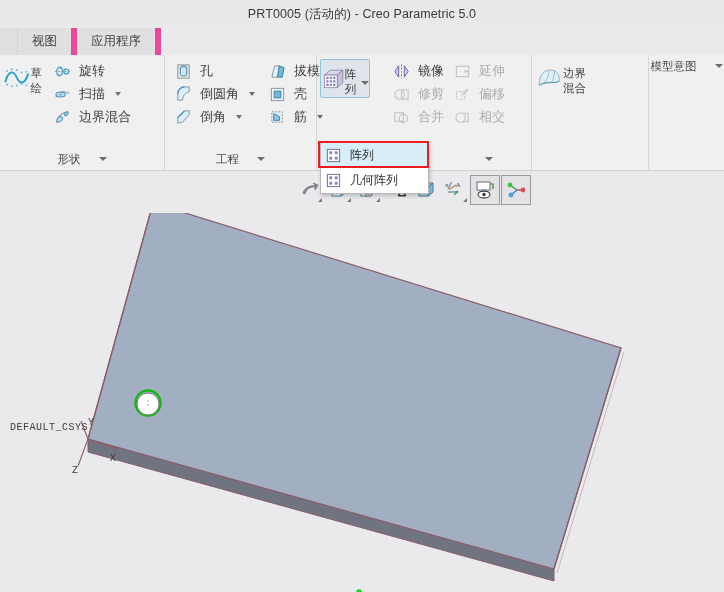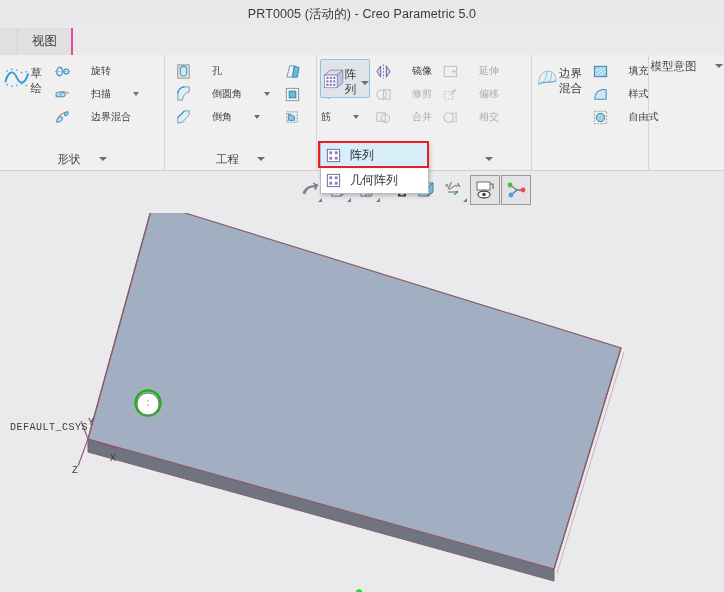--- a/index.html
+++ b/index.html
@@ -23,21 +23,21 @@
   
   .tabstrip {
     position: absolute; left: 0; top: 28px; width: 724px; height: 27px;
     background: #e4e4e6;
     display: flex; align-items: stretch;
   }
   .tabstrip .tabpad { width: 18px; background: #e0e0e2; border-right: 1px solid #d2d2d4; }
   .tab {
     display: flex; align-items: center; justify-content: center;
     padding: 0 14px; font-size: 12.5px; color: #3f3f3f;
-    background: #e0e0e2; border-right: 2px solid #ec4899;
+    background: #e0e0e2; border-right: 6px solid #ec4899;
     cursor: default;
   }
   .tabstrip .tabfill { flex: 1; background: #eaeaec; }
 
   
   .ribbon {
     position: absolute; left: 0; top: 55px; width: 724px; height: 116px;
     background: #f0f0f1;
     border-bottom: 1px solid #cfcfd1;
     display: flex; align-items: stretch;
@@ -54,21 +54,21 @@
 
   
   .bigbtn { width: 48px; display: flex; flex-direction: row; align-items: center;
             padding-top: 3px; cursor: default; }
   .bigbtn .lbl { font-size: 11.5px; color: #3d3d3d; margin-top: 3px; }
   .bigbtn.active { background: #dfe4ea; border: 1px solid #8fc4de; border-radius: 2px; }
 
   
   .smallcol { display: flex; flex-direction: column; gap: 1px; padding-top: 1px; }
   .smallbtn { display: flex; align-items: center; height: 22px; padding: 0 3px;
-              font-size: 10px; color: #3d3d3d; gap: 20px; cursor: default; white-space: nowrap; }
+              font-size: 13px; color: #3d3d3d; gap: 8px; cursor: default; white-space: nowrap; }
   .smallbtn.dis { color: #adadad; align-items: center; }
   .smallbtn .ic { width: 17px; height: 17px; flex: none; display: block; }
   .caret { width: 0; height: 0; border-left: 3.5px solid transparent;
            border-right: 3.5px solid transparent; border-top: 4px solid #6d6d6d;
            margin-left: 2px; }
 
   
   .toolrow {
     position: absolute; left: 0; top: 171px; width: 724px; height: 42px;
     background: #eaeaec;
@@ -109,20 +109,21 @@
 
 <div id="app">
 
   <div class="titlebar">
     <span class="title">PRT0005 (活动的) - Creo Parametric 5.0</span>
   </div>
 
   <div class="tabstrip">
     <div class="tabpad"></div>
     <div class="tab">视图</div>
+    <div class="tab">应用程序</div>
     <div class="tabfill"></div>
   </div>
 
   <div class="ribbon">
 
     <div class="rgroup" style="width:165px">
       <div class="gbody">
 
         <div class="bigbtn" style="width:46px">
           <svg width="34" height="34" viewBox="0 0 34 34">
@@ -257,21 +258,21 @@
               <rect x="17.3" y="17.4" width="3.2" height="3.2"></rect>
               <rect x="7.5" y="22.3" width="3.2" height="3.2"></rect>
                 <rect x="12.4" y="22.3" width="3.2" height="3.2"></rect>
               <rect x="17.3" y="22.3" width="3.2" height="3.2"></rect>
             </g>
           </svg>
           <span class="lbl">阵列</span>
           <span class="caretsm" style="margin-top:5px"></span>
         </div>
 
-        <div class="smallcol" style="margin-left:2px">
+        <div class="smallcol" style="margin-left:20px">
           <div class="smallbtn">
             <svg class="ic" viewBox="0 0 18 18">
               <path d="M6 3 L2 9 L6 15 Z" fill="#d8cdee" stroke="#6f5fa0" stroke-width="1"></path>
               <path d="M12 3 L16 9 L12 15 Z" fill="#d8cdee" stroke="#6f5fa0" stroke-width="1"></path>
               <line x1="9" y1="1.5" x2="9" y2="16.5" stroke="#7b6fb0" stroke-width="1" stroke-dasharray="2,1.5"></line>
             </svg>
             <span>镜像</span>
           </div>
           <div class="smallbtn dis">
             <svg class="ic" viewBox="0 0 18 18">
@@ -325,46 +326,20 @@
     <div class="rgroup" style="width:117px">
       <div class="gbody">
         <div class="bigbtn" style="width:60px">
           <svg width="40" height="34" viewBox="0 0 40 34">
             <path d="M6 26 C6 10, 14 4, 22 4 C30 4, 35 9, 35 20 C28 24, 14 20, 6 26 Z" fill="#dff0f9" stroke="#7b96a6" stroke-width="1"></path>
             <path d="M20 4.4 C20 14, 16 20, 11 24.6" fill="none" stroke="#6aa8c8" stroke-width="1"></path>
             <path d="M28 4.8 C28 13, 26 19, 23 22.6" fill="none" stroke="#6aa8c8" stroke-width="1"></path>
             <path d="M6 26 C14 20, 28 24, 35 20" fill="none" stroke="#4a90b8" stroke-width="1.2"></path>
           </svg>
           <span class="lbl">边界混合</span>
-        </div>
-        <div class="smallcol" style="margin-left:2px">
-          <div class="smallbtn">
-            <svg class="ic" viewBox="0 0 18 18">
-              <rect x="2.5" y="3.5" width="13" height="11" fill="#9fd2ea" stroke="#3c7fa5" stroke-width="1"></rect>
-              <g stroke="#ffffff" stroke-width=".8">
-                <line x1="4" y1="13" x2="14" y2="5"></line>
-                  <line x1="4" y1="9" x2="10" y2="5"></line>
-                <line x1="8" y1="13" x2="14" y2="9"></line>
-              </g>
-            </svg>
-            <span>填充</span>
-          </div>
-          <div class="smallbtn">
-            <svg class="ic" viewBox="0 0 18 18">
-              <path d="M3 14 C3 6, 8 3, 15 4 L15 14 Z" fill="#cfe7f4" stroke="#4a90b8" stroke-width="1.1"></path>
-            </svg>
-            <span>样式</span>
-          </div>
-          <div class="smallbtn">
-            <svg class="ic" viewBox="0 0 18 18">
-              <rect x="2.5" y="2.5" width="13" height="13" fill="none" stroke="#9a9a9a" stroke-width="1" stroke-dasharray="2,1.4"></rect>
-              <circle cx="9" cy="9" r="4.4" fill="#9fd2ea" stroke="#3c7fa5" stroke-width="1"></circle>
-            </svg>
-            <span>自由式</span>
-          </div>
         </div>
       </div>
     </div>
 
     <div class="rgroup" style="width:75px;border-right:none">
       <div class="glabel">
         <span>模型意图</span>
         <span class="caretsm"></span>
       </div>
     </div>

